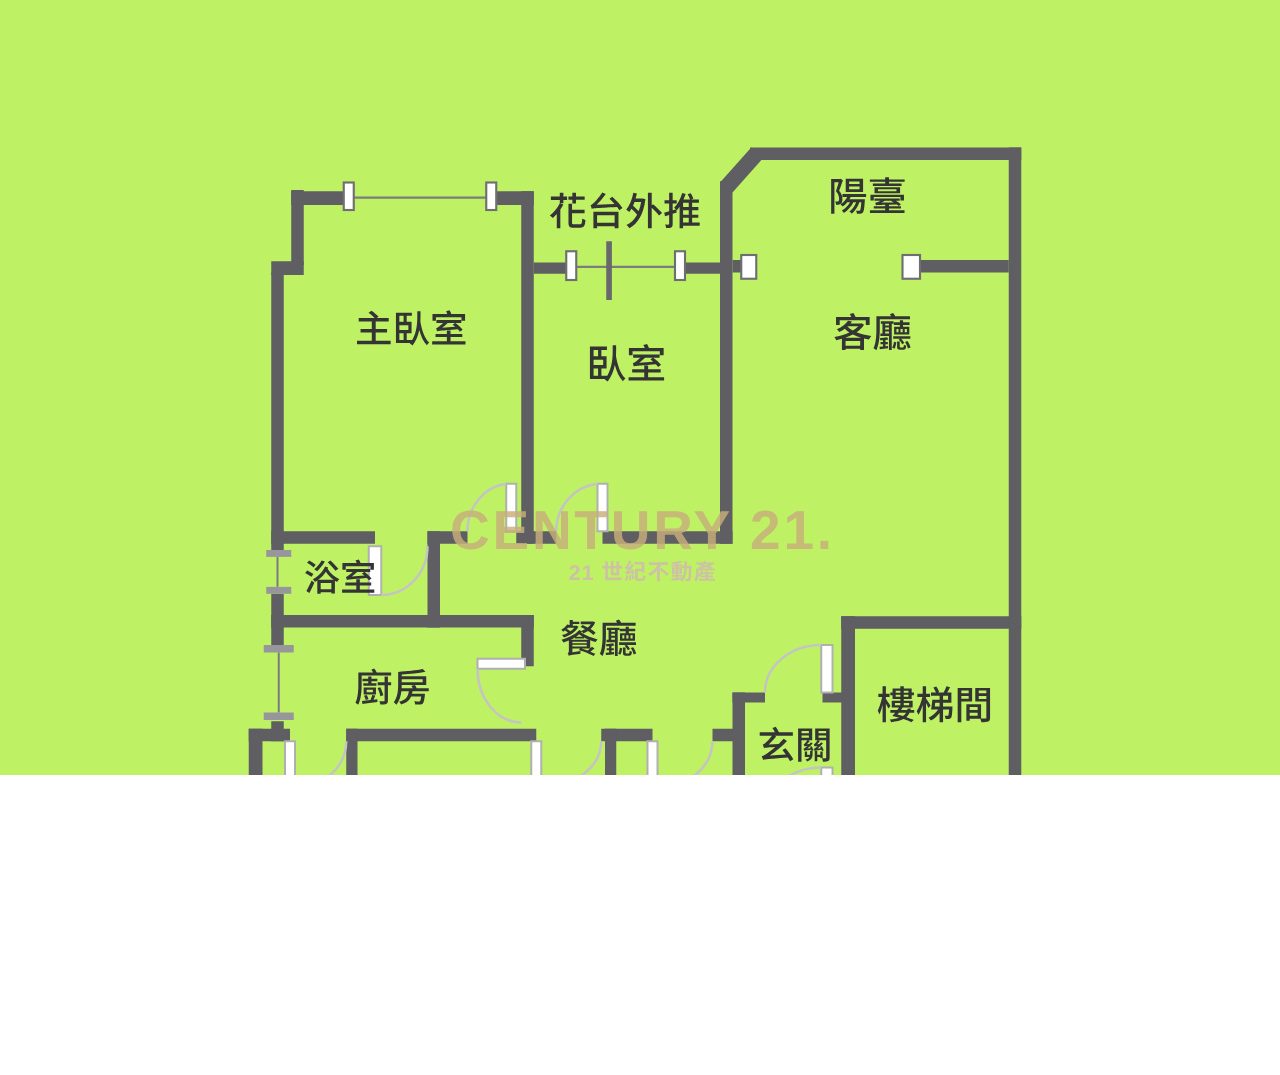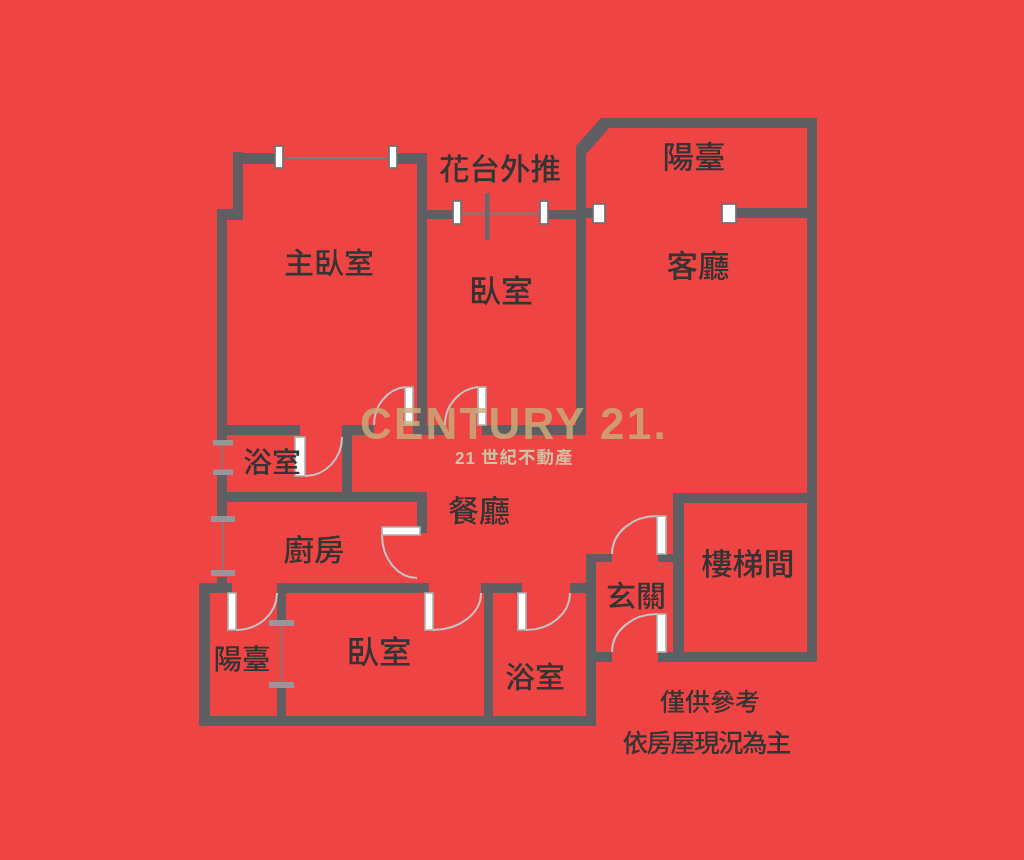--- a/index.html
+++ b/index.html
@@ -1,16 +1,16 @@
 <!DOCTYPE html>
 <html><head>
 <meta charset="utf-8">
 <style>
 html,body{margin:0;padding:0;background:#ffffff;}
-#page{position:relative;width:1024px;height:860px;background:#ef4444;overflow:hidden;}
+#page{position:relative;width:1024px;height:620px;background:#bef264;overflow:hidden;}
 </style>
 </head>
 <body>
 <div id="page">
 <svg width="1024" height="860" viewBox="0 0 1024 860">
 <defs>
 <path id="g0" d="M361 -789C416 -749 482 -693 523 -649H99V-556H448V-356H148V-265H448V-41H54V51H950V-41H552V-265H855V-356H552V-556H899V-649H578L628 -685C587 -733 503 -799 439 -843Z"></path>
 <path id="g1" d="M183 -460H423V-330H183ZM183 -243H296V-64H183ZM183 -548V-709H296V-548ZM661 -827V-706C661 -547 659 -282 518 -51V-64H379V-243H508V-548H378V-709H517V-791H92V17H472L462 30C486 42 520 67 536 83C633 -47 685 -193 714 -332C759 -163 824 -18 917 75C932 52 961 21 981 6C857 -105 781 -325 743 -559C746 -613 747 -663 747 -706V-827Z"></path>
 <path id="g2" d="M148 -223V-141H450V-28H58V56H946V-28H547V-141H861V-223H547V-316H450V-223ZM190 -294C225 -308 276 -311 741 -349C763 -325 783 -303 797 -284L870 -336C829 -387 746 -461 678 -514H834V-596H172V-514H350C301 -466 252 -427 232 -414C206 -394 183 -381 163 -378C172 -355 185 -312 190 -294ZM604 -473C626 -455 649 -435 672 -414L326 -390C376 -427 426 -470 472 -514H667ZM428 -830C440 -809 452 -783 462 -759H66V-575H158V-673H839V-575H935V-759H568C557 -789 538 -826 520 -856Z"></path>
 <path id="g3" d="M517 -555V-68C517 41 548 71 656 71C679 71 804 71 828 71C926 71 952 24 963 -131C937 -137 899 -153 878 -169C872 -42 864 -17 820 -17C793 -17 689 -17 666 -17C619 -17 611 -24 611 -67V-308H940V-397H611V-555ZM290 -569C231 -446 132 -325 28 -250C51 -235 89 -202 107 -184C142 -213 177 -247 211 -286V84H304V-405C334 -448 360 -494 383 -540ZM56 -749V-659H290V-569H384V-659H481V-749H384V-844H290V-749ZM517 -749V-660H619V-565H714V-660H942V-749H714V-844H619V-749Z"></path>

